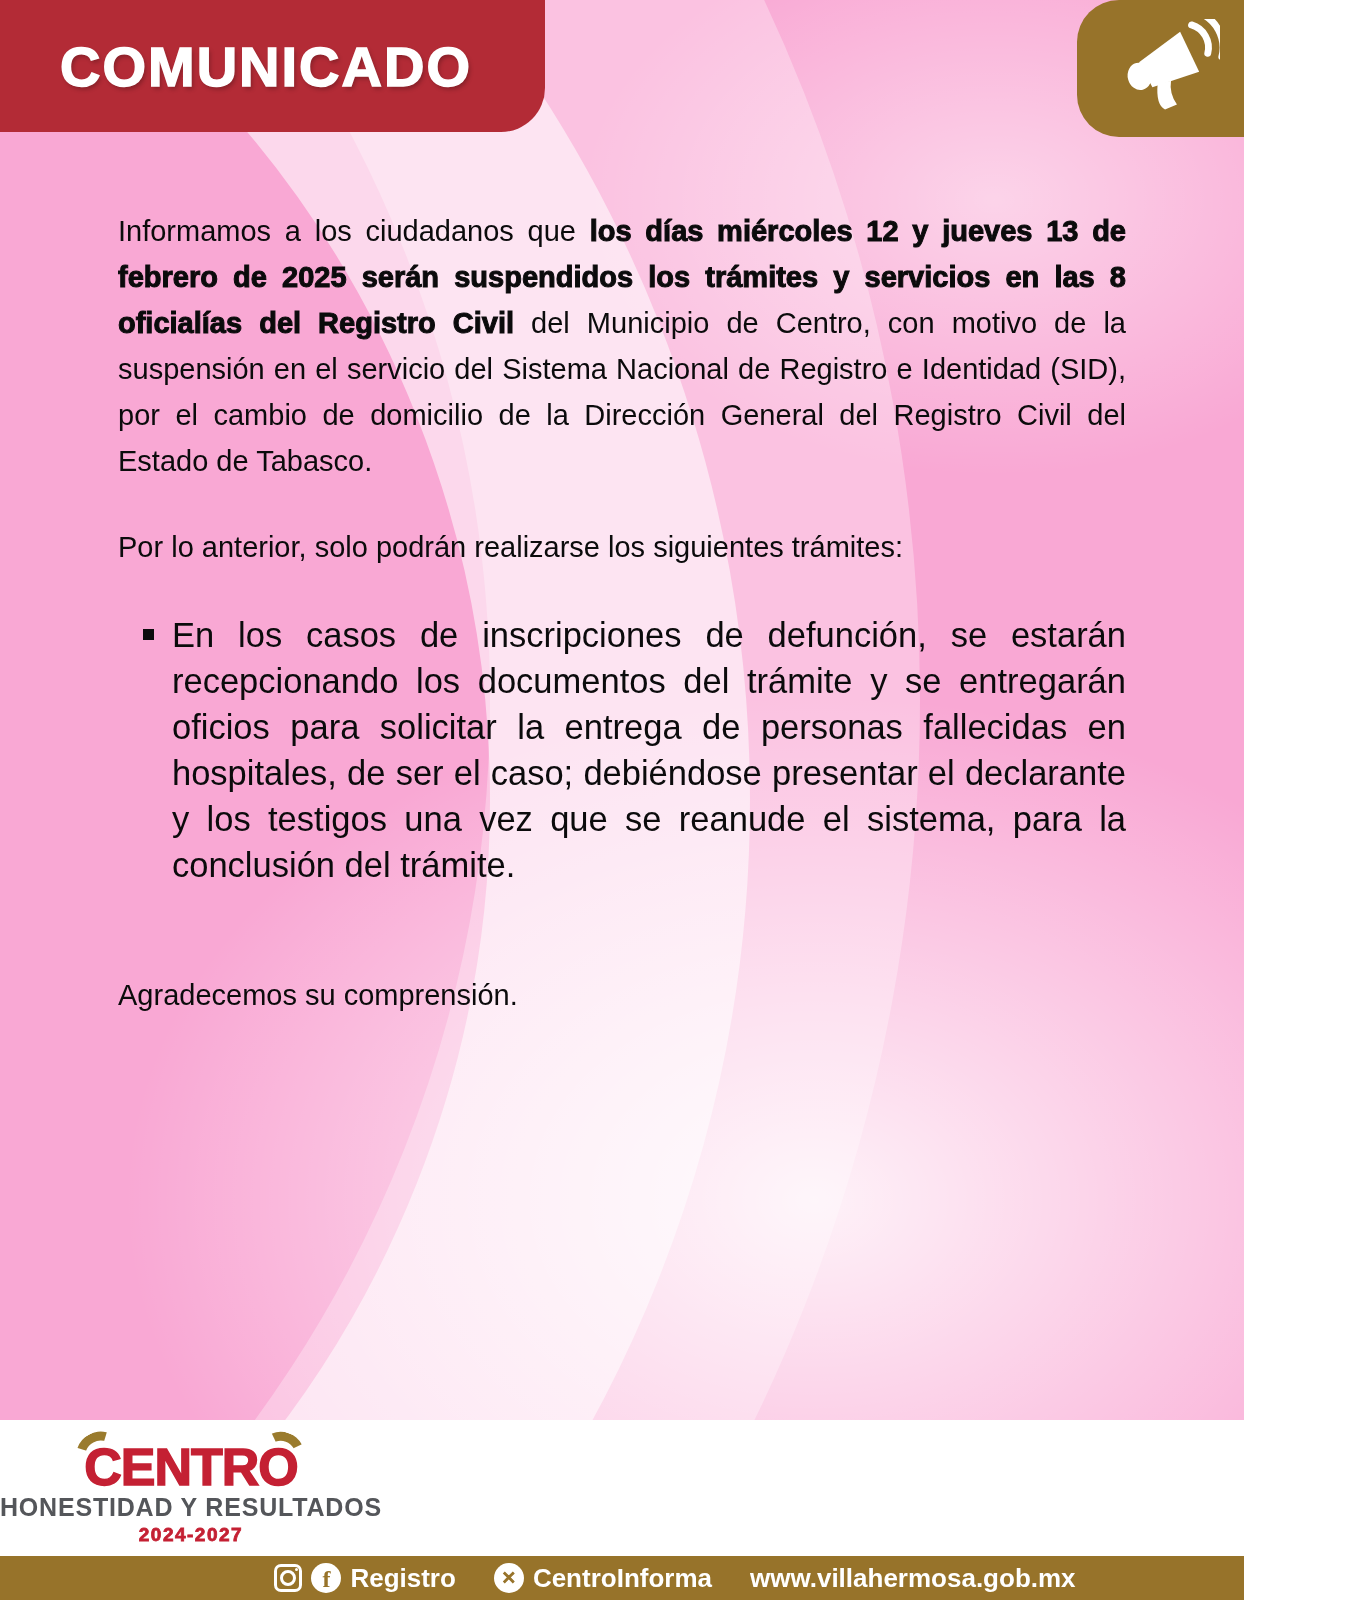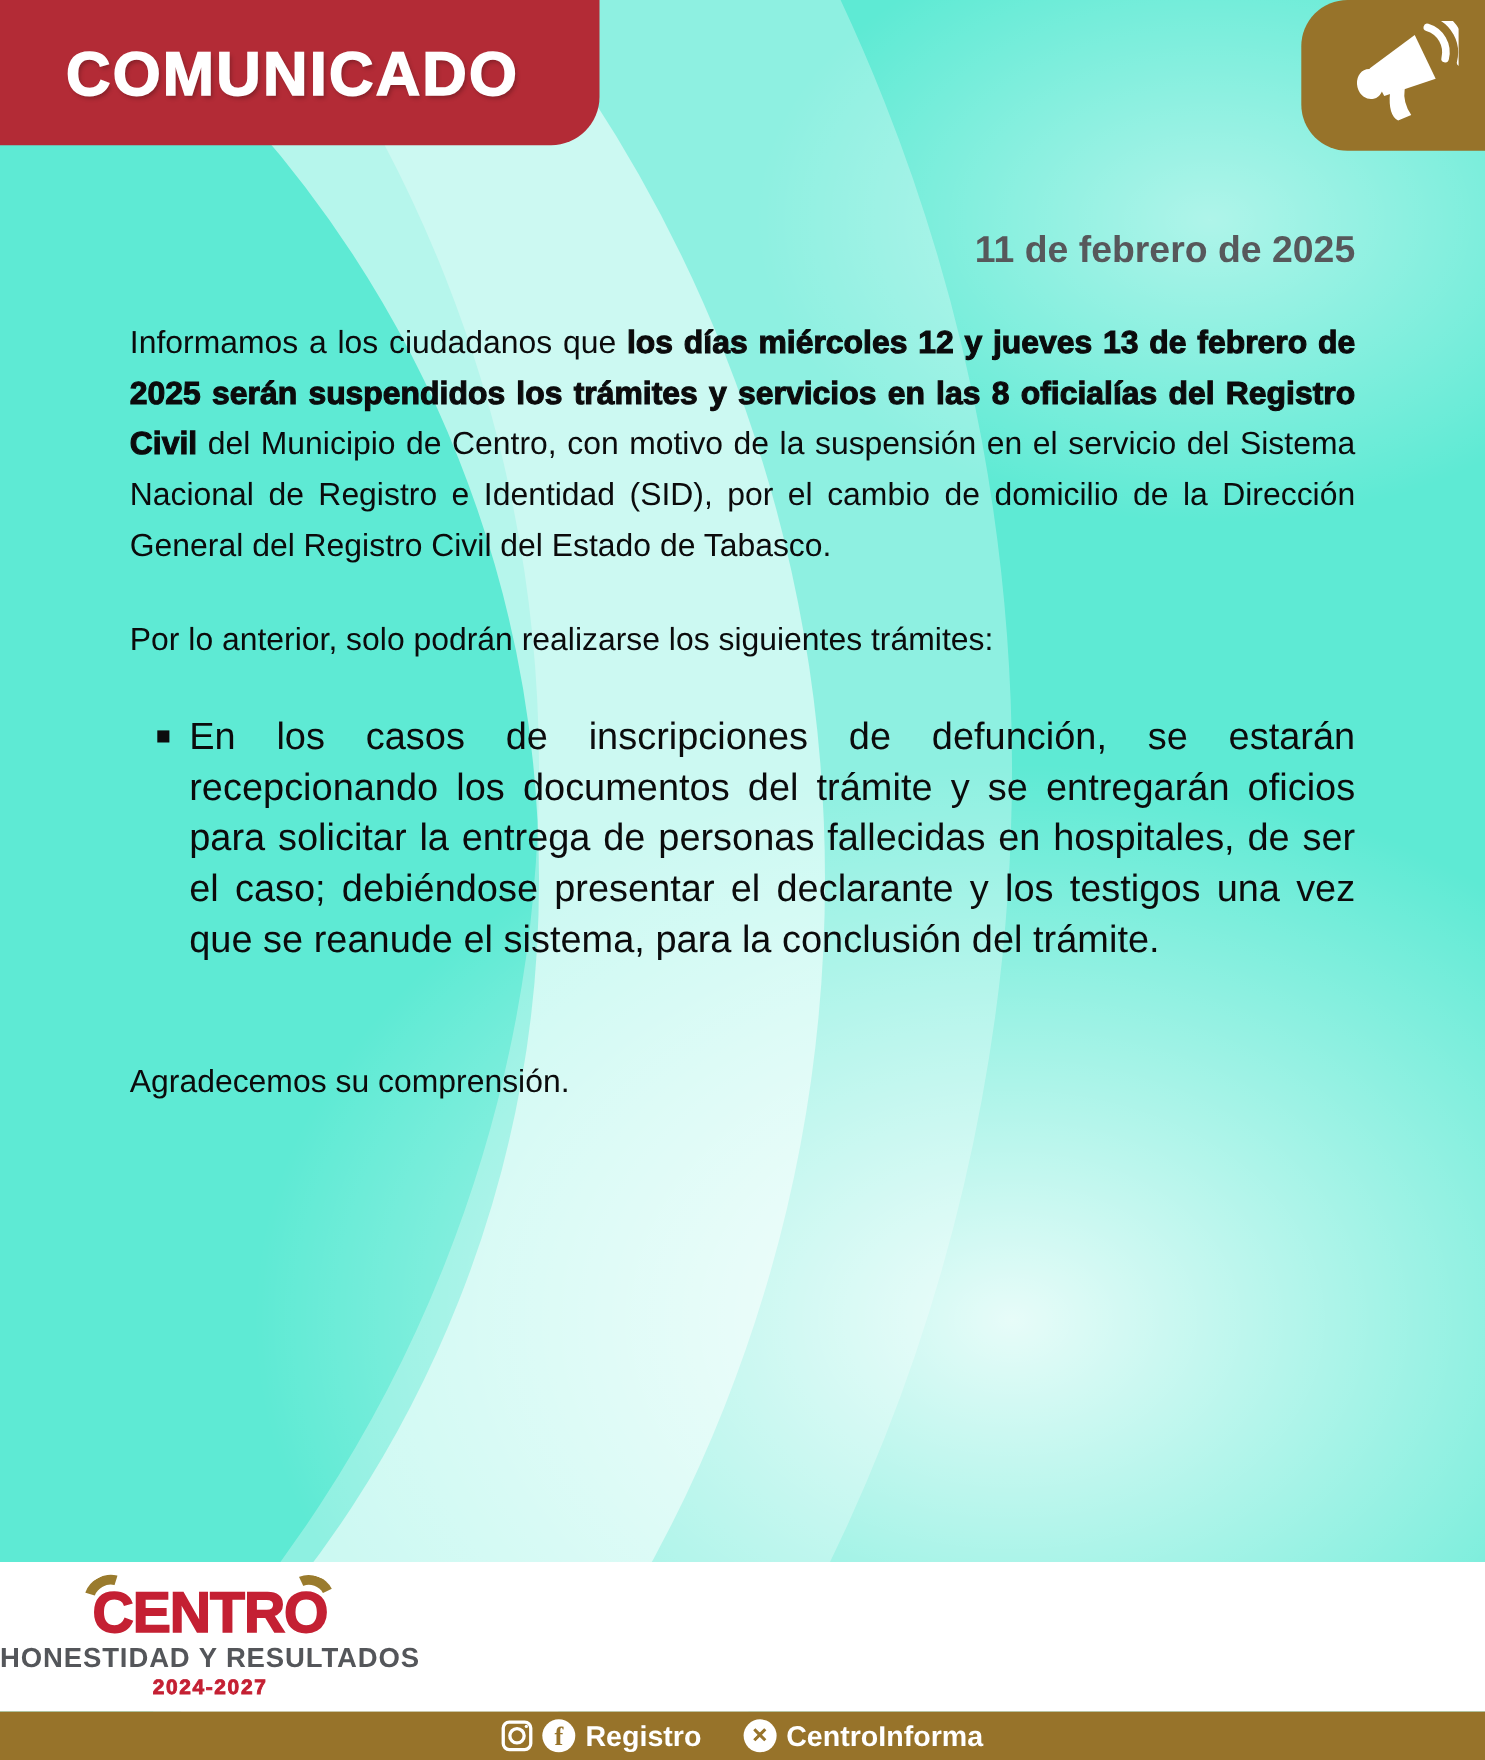--- a/index.html
+++ b/index.html
@@ -1,19 +1,19 @@
 <!DOCTYPE html>
 <html><head>
 <meta charset="utf-8">
 <style>
   html,body{margin:0;padding:0;}
   .page{
     position:relative;
-    width:1350px;height:1600px;
-    background:#5eead4;
+    width:1244px;height:1600px;
+    background:#f9a8d4;
     overflow:hidden;
     font-family:"Liberation Sans","DejaVu Sans",sans-serif;
     color:#0B0B0C;
   }
   
   .bg-arc{position:absolute;border-radius:50%;box-sizing:border-box;z-index:0;}
   .arc1{width:2600px;height:2600px;left:-1850px;top:-500px;border:260px solid rgba(255,255,255,0.55);}
   .arc2{width:3300px;height:3300px;left:-2380px;top:-950px;border:430px solid rgba(255,255,255,0.30);}
   .glow-br{position:absolute;right:-320px;bottom:-150px;width:1500px;height:1100px;z-index:0;
     background:radial-gradient(ellipse at center, rgba(255,255,255,0.85), rgba(255,255,255,0) 65%);}
@@ -123,21 +123,20 @@
         <polygon points="40,38 88,18 97,62 47,66"></polygon>
         <ellipse cx="37" cy="52" rx="12" ry="14"></ellipse>
         <path d="M53,64 q-7,20 1,27 l13,-2 q-5,-13 0,-25 z"></path>
         <path d="M101,14 a24,24 0 0 1 9,32" stroke="#FFFFFF" stroke-width="7" fill="none" stroke-linecap="round"></path>
         <path d="M110,3 a38,38 0 0 1 13,50" stroke="#FFFFFF" stroke-width="7" fill="none" stroke-linecap="round"></path>
       </g>
     </svg>
   </div>
 
   <div class="content">
-    <div class="date">11 de febrero de 2025</div>
 
     <p class="para"><span>Informamos a los ciudadanos que </span><span class="xbold">los días miércoles 12 y jueves 13 de febrero de 2025 serán suspendidos los trámites y servicios en las 8 oficialías del Registro Civil</span><span> del Municipio de Centro, con motivo de la suspensión en el servicio del Sistema Nacional de Registro e Identidad (SID), por el cambio de domicilio de la Dirección General del Registro Civil del Estado de Tabasco.</span></p>
 
     <p class="para second">Por lo anterior, solo podrán realizarse los siguientes trámites:</p>
 
     <ul class="bullets">
       <li class="bullet"><span class="sq"></span><span>En los casos de inscripciones de defunción, se estarán recepcionando los documentos del trámite y se entregarán oficios para solicitar la entrega de personas fallecidas en hospitales, de ser el caso; debiéndose presentar el declarante y los testigos una vez que se reanude el sistema, para la conclusión del trámite.</span></li>
     </ul>
 
     <p class="para closing">Agradecemos su comprensión.</p>
@@ -164,15 +163,16 @@
           <span class="glyph fb">f</span>
         </span>
       <span class="social-label">Registro</span>
     </span>
     <span class="social">
       <span class="circle-icon">
           <span class="glyph xg">✕</span>
         </span>
       <span class="social-label">CentroInforma</span>
     </span>
+    <span class="website">www.villahermosa.gob.mx</span>
   </div>
 
 </div>
 
 </body></html>

